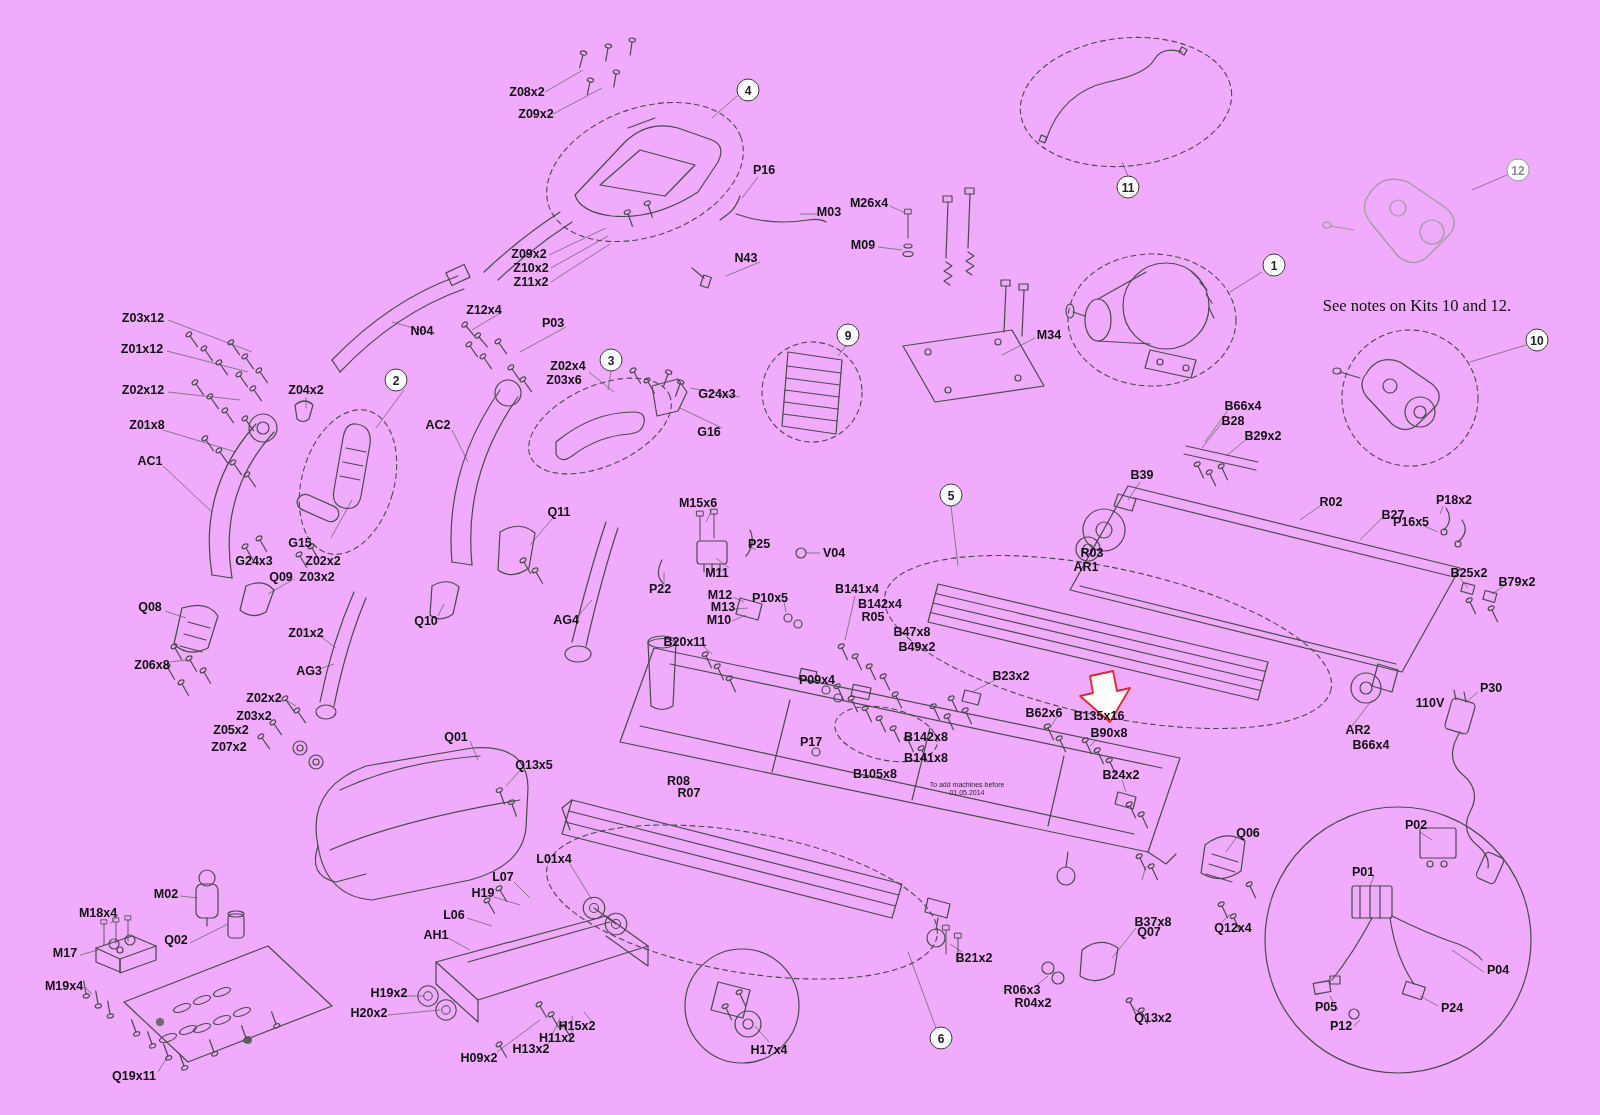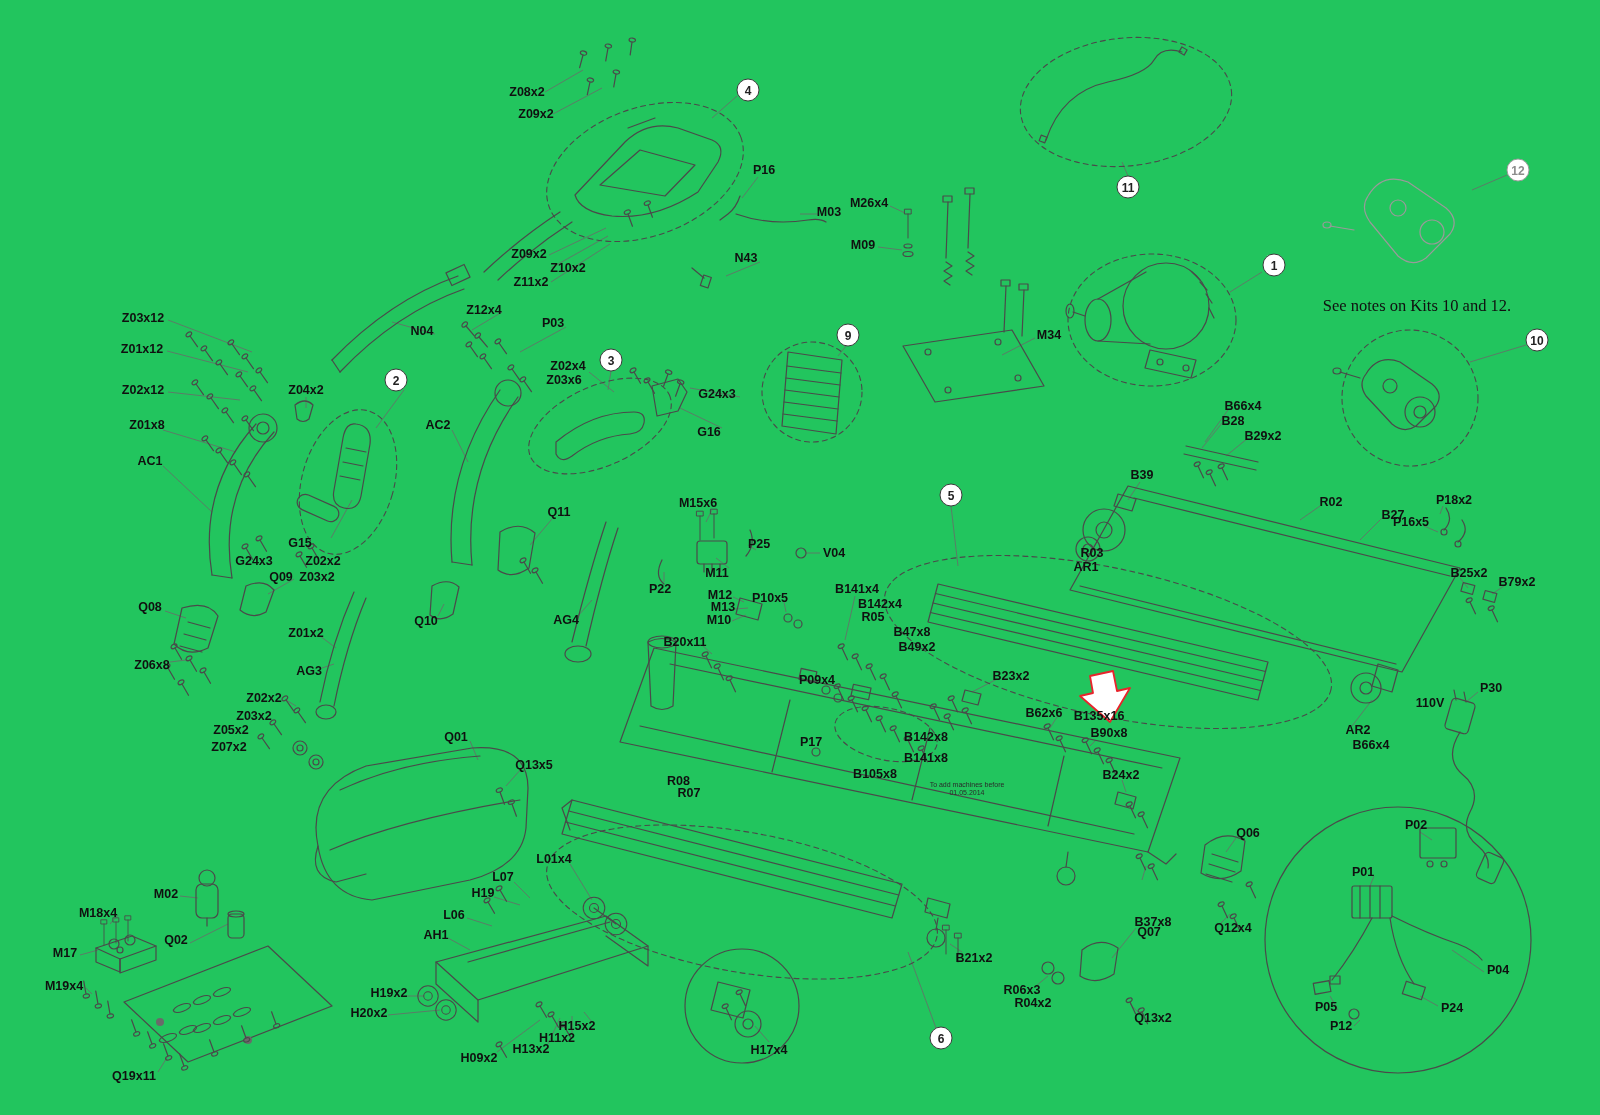--- a/index.html
+++ b/index.html
@@ -1,16 +1,16 @@
 <!DOCTYPE html>
 <html><head>
 <meta charset="utf-8">
 <style>
   html,body{margin:0;padding:0;background:#fff;}
-  #stage{position:relative;width:1600px;height:1115px;background:#22c55e;overflow:hidden;
+  #stage{position:relative;width:1600px;height:1115px;background:#f0abfc;overflow:hidden;
          font-family:"Liberation Sans",sans-serif;}
   #art{position:absolute;left:0;top:0;}
   .ln{fill:none;stroke:#4a4a4a;stroke-width:1.2;stroke-linecap:round;stroke-linejoin:round;}
   .thin line{stroke:#6a6a6a;stroke-width:0.8;}
   .dash{fill:none;stroke:#4a4a4a;stroke-width:1.1;stroke-dasharray:5 4;}
   .gray{stroke:#9a9a9a;}
   .gray *{stroke:#9a9a9a;}
   .fillg{fill:#6a6a6a;stroke:none;}
   .red{fill:#ffffff;stroke:#e8242c;stroke-width:1.8;stroke-linejoin:round;}
   .plabel{position:absolute;transform:translate(-50%,-50%);font-weight:bold;font-size:12.5px;
@@ -544,21 +544,21 @@
 
 <div id="labels">
       <span class="plabel" style="left: 527px; top: 92px;">Z08x2</span>
       <span class="plabel" style="left: 536px; top: 114px;">Z09x2</span>
       <span class="plabel" style="left: 764px; top: 170px;">P16</span>
       <span class="plabel" style="left: 829px; top: 212px;">M03</span>
       <span class="plabel" style="left: 869px; top: 203px;">M26x4</span>
       <span class="plabel" style="left: 863px; top: 245px;">M09</span>
       <span class="plabel" style="left: 1049px; top: 335px;">M34</span>
       <span class="plabel" style="left: 529px; top: 254px;">Z09x2</span>
-      <span class="plabel" style="left: 531px; top: 268px; margin-left: 37px;">Z10x2</span>
+      <span class="plabel" style="left: 531px; top: 268px;">Z10x2</span>
       <span class="plabel" style="left: 531px; top: 282px;">Z11x2</span>
       <span class="plabel" style="left: 746px; top: 258px;">N43</span>
       <span class="plabel" style="left: 484px; top: 310px;">Z12x4</span>
       <span class="plabel" style="left: 422px; top: 331px;">N04</span>
       <span class="plabel" style="left: 553px; top: 323px;">P03</span>
       <span class="plabel" style="left: 143px; top: 318px;">Z03x12</span>
       <span class="plabel" style="left: 142px; top: 349px;">Z01x12</span>
       <span class="plabel" style="left: 143px; top: 390px;">Z02x12</span>
       <span class="plabel" style="left: 306px; top: 390px;">Z04x2</span>
       <span class="plabel" style="left: 568px; top: 366px;">Z02x4</span>

